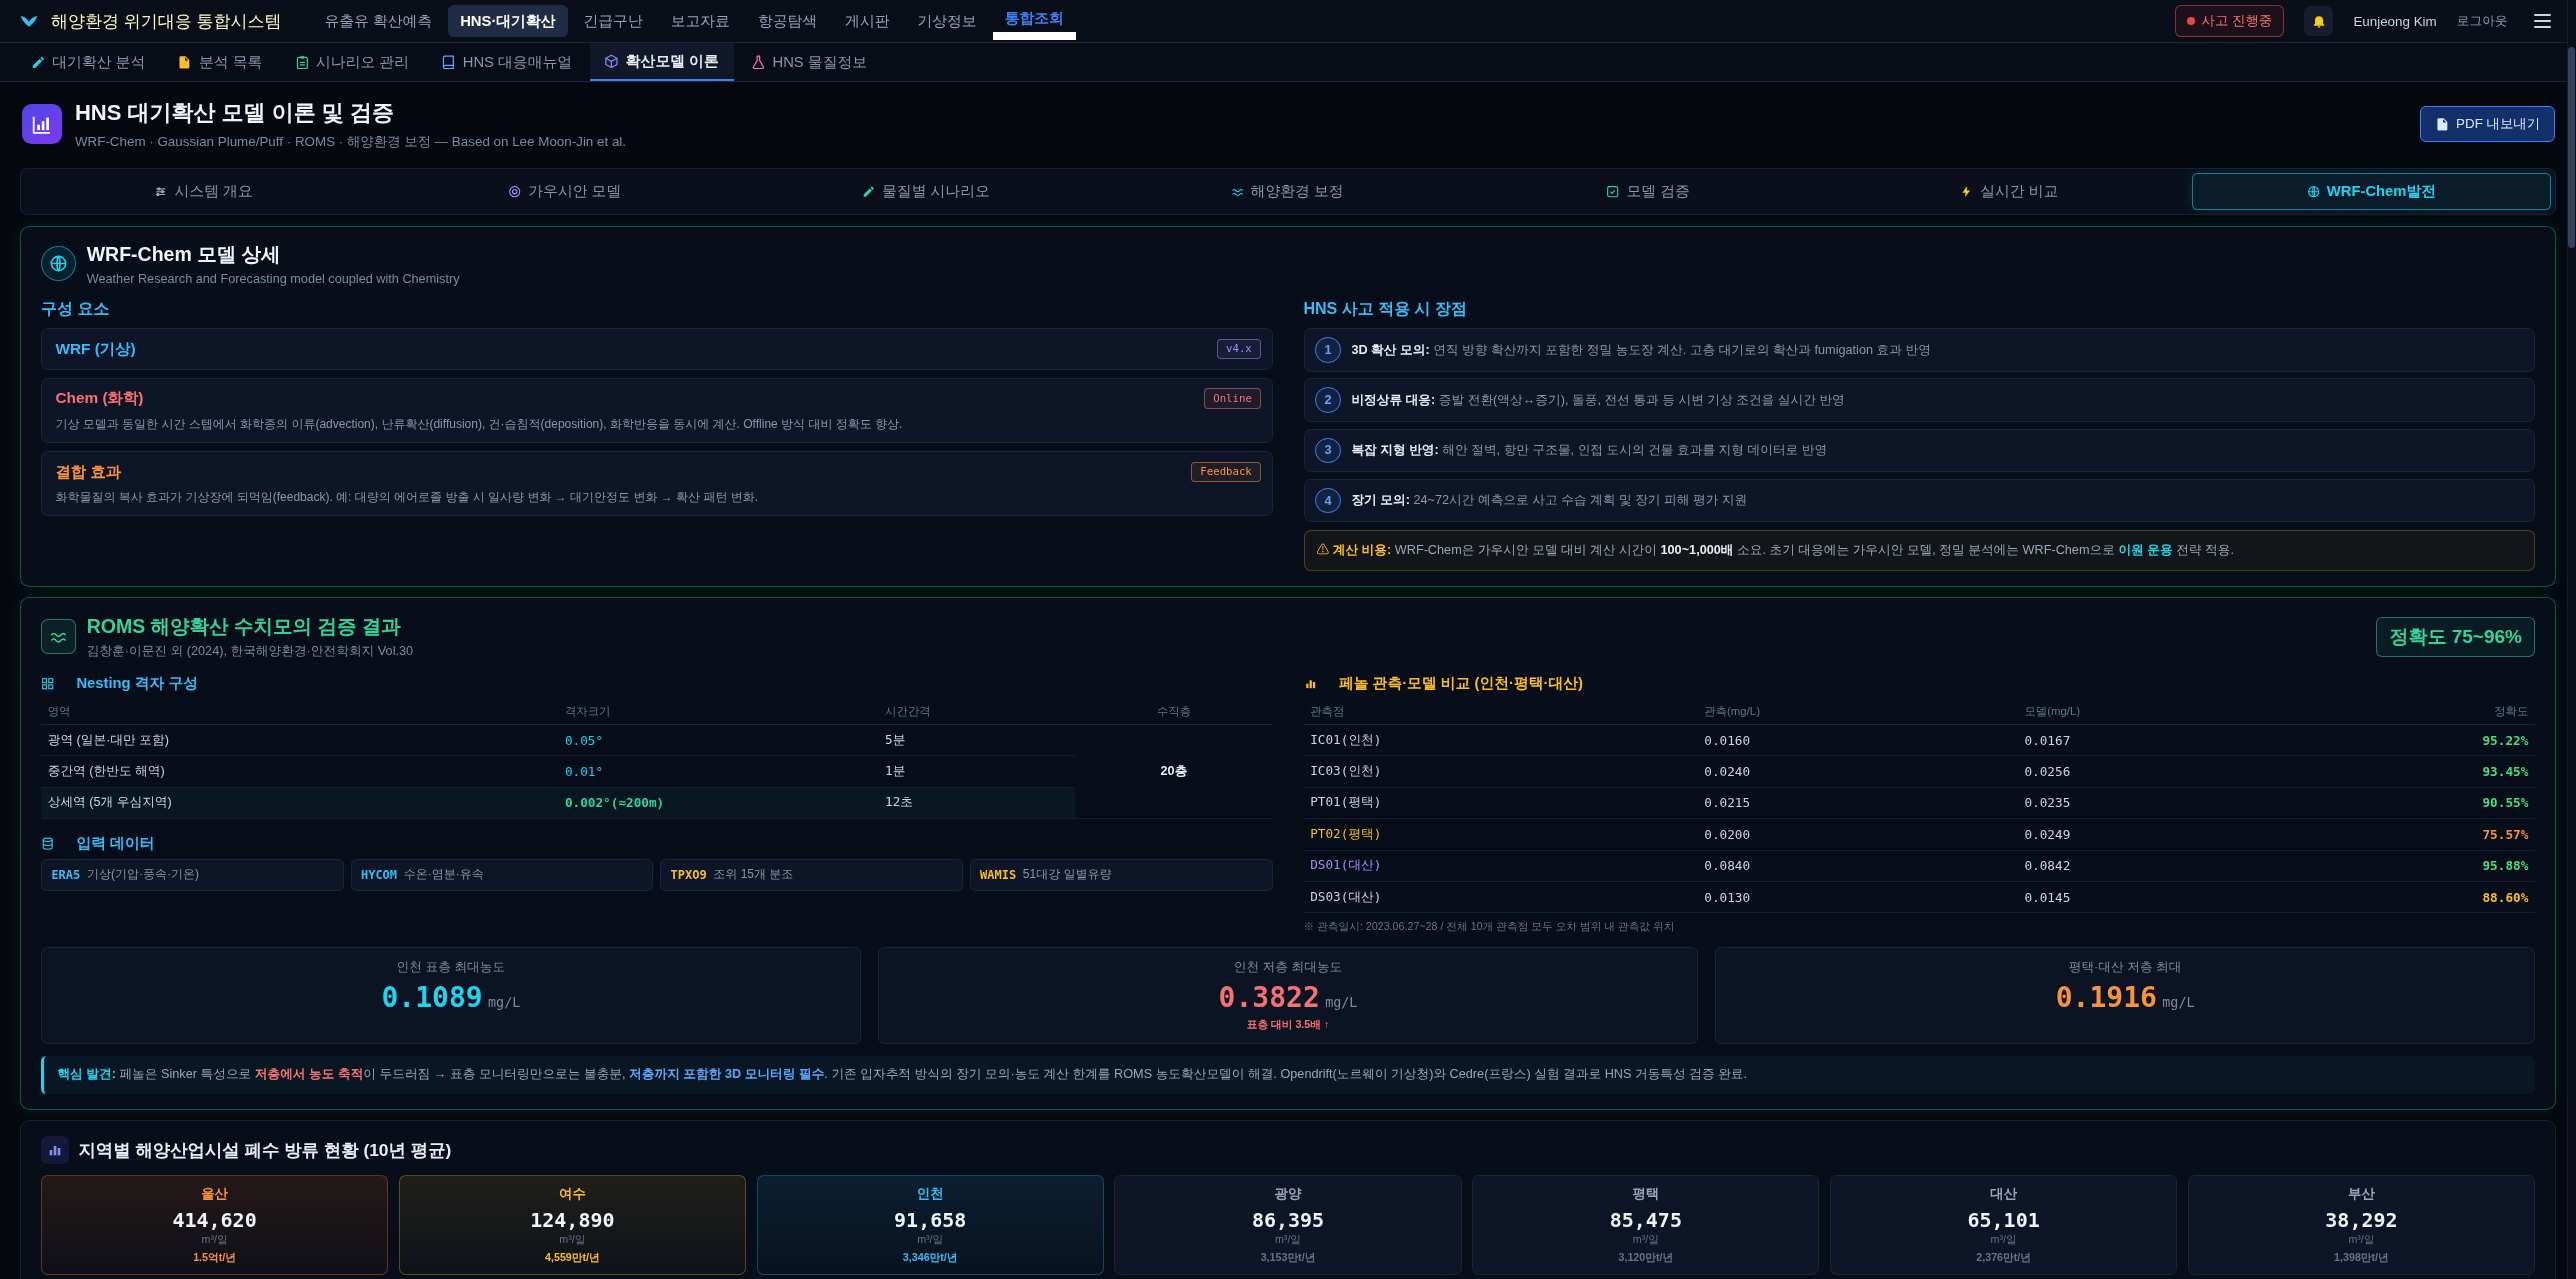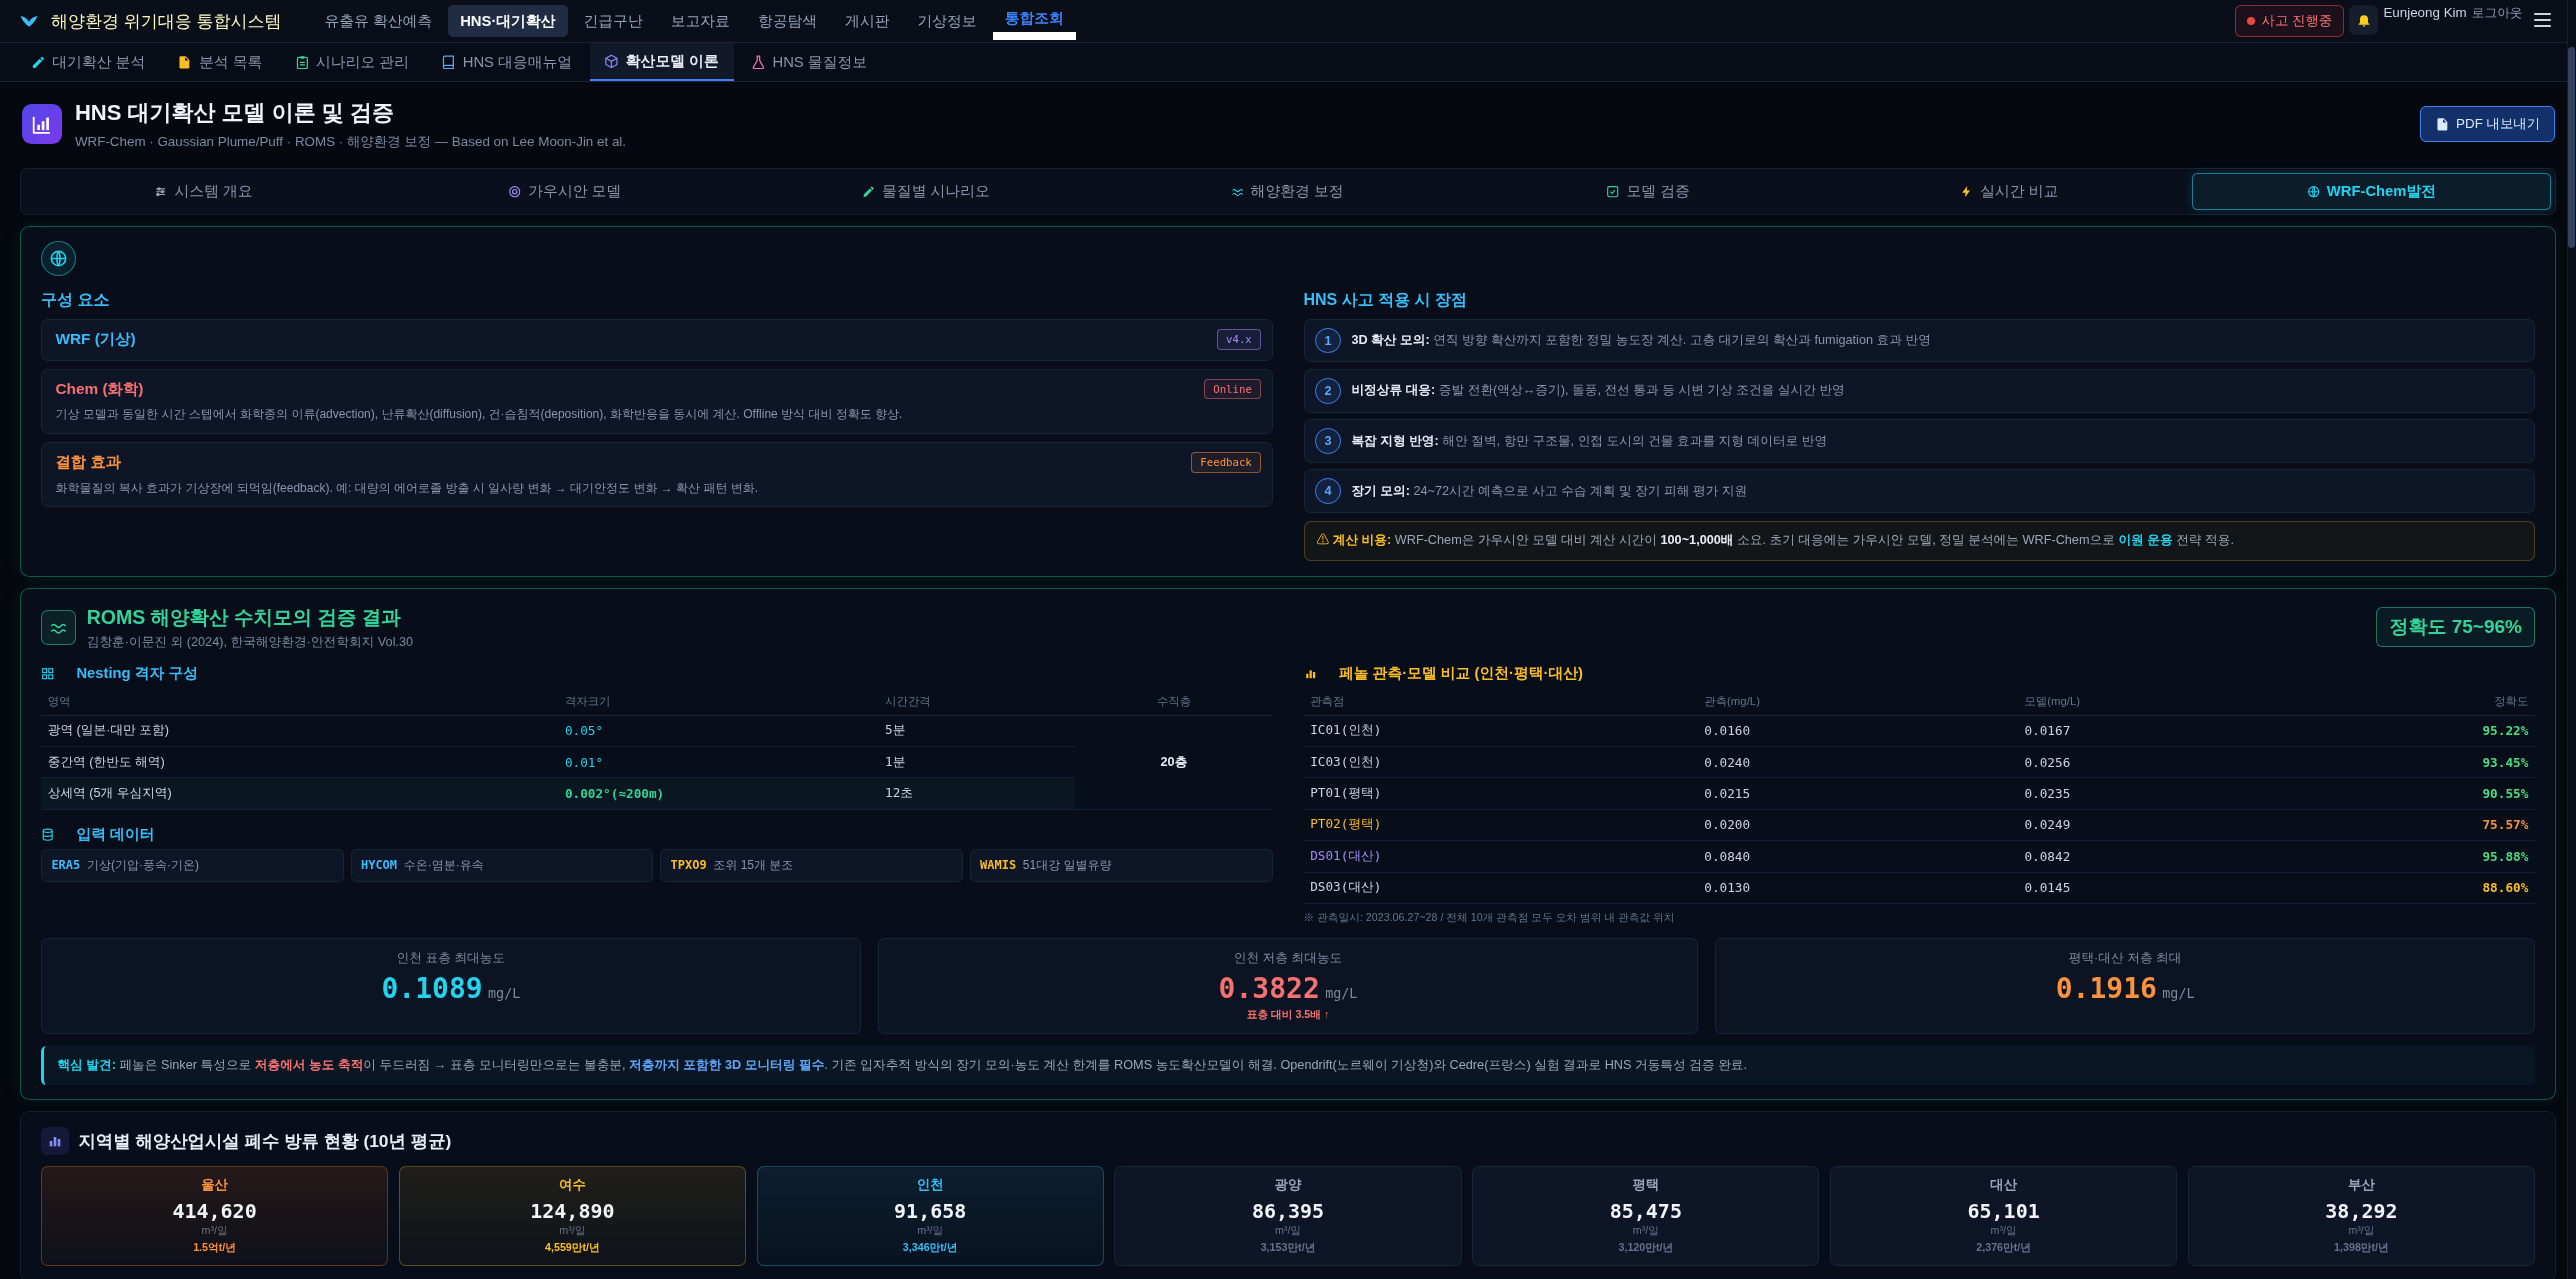--- a/index.html
+++ b/index.html
@@ -10,21 +10,21 @@
   svg{display:block;flex:none}
 
   
   .navbar{height:43px;display:flex;align-items:center;padding:0 19px;background:#0a0e18;border-bottom:0.7px solid #1b2434}
   .brand{display:flex;align-items:center;gap:12px;font-size:17px;font-weight:normal;color:#fef9c3;cursor:pointer}
   .brand-logo{color:#38bdf8}
   .nav-menu{display:flex;align-items:center;gap:4px;margin-left:31px;height:100%}
   .nav-item{padding:6.7px 12px;font-size:14.8px;color:#94a3b8;border-radius:5.4px;cursor:pointer;white-space:nowrap}
   .nav-item.active{background:#202c44;color:#fff;font-weight:bold}
   .nav-item.linked{color:#3b82f6;font-weight:bold;border-bottom:8px solid #ffffff;border-radius:0;padding-bottom:4.7px}
-  .nav-right{margin-left:auto;display:flex;align-items:flex-start;gap:5px}
+  .nav-right{margin-left:auto;display:flex;align-items:center;gap:20px}
   .incident-badge{display:flex;align-items:center;gap:6.7px;padding:6px 10.7px;border:0.7px solid rgba(239,68,68,.55);background:rgba(239,68,68,.08);color:#f87171;border-radius:6px;font-size:13.4px;cursor:pointer;white-space:nowrap}
   .dot{width:8px;height:8px;border-radius:50%;background:#ef4444}
   .bell-btn{width:29.5px;height:29.5px;border-radius:6.7px;background:#161d2c;display:flex;align-items:center;justify-content:center;color:#facc15;cursor:pointer}
   .user-name{font-size:13.4px;color:#cbd5e1}
   .logout{font-size:12.7px;color:#8b96aa;cursor:pointer}
   .hamburger{width:29.5px;height:29.5px;border-radius:5.4px;display:flex;flex-direction:column;justify-content:center;gap:4px;align-items:center;cursor:pointer}
   .hamburger span{display:block;width:17.4px;height:2px;background:#cbd5e1;border-radius:1.3px}
 
   
   .subnav{height:39px;display:flex;align-items:stretch;padding:0 16px;gap:2.7px;background:#080c16;border-bottom:0.7px solid #1b2434}
@@ -313,20 +313,24 @@
 </div>
 
 <section class="card greenline">
   <div class="sec-head">
     <div class="sec-icon">
       <svg width="19" height="19" viewBox="0 0 24 24" fill="none" stroke="currentColor" stroke-width="2">
           <circle cx="12" cy="12" r="9"></circle>
           <path d="M3 12h18M12 3c2.5 2.5 2.5 15.5 0 18M12 3c-2.5 2.5-2.5 15.5 0 18"></path>
         </svg>
     </div>
+    <div>
+      <div class="sec-title">WRF-Chem 모델 상세</div>
+      <div class="sec-sub">Weather Research and Forecasting model coupled with Chemistry</div>
+    </div>
   </div>
   <div class="cols">
     <div>
       <div class="col-heading">구성 요소</div>
       <div class="comp-item">
         <div class="comp-name cn-blue">WRF (기상)</div>
         <span class="comp-badge cb-purple">v4.x</span>
       </div>
       <div class="comp-item">
         <div class="comp-name cn-red">Chem (화학)</div>

